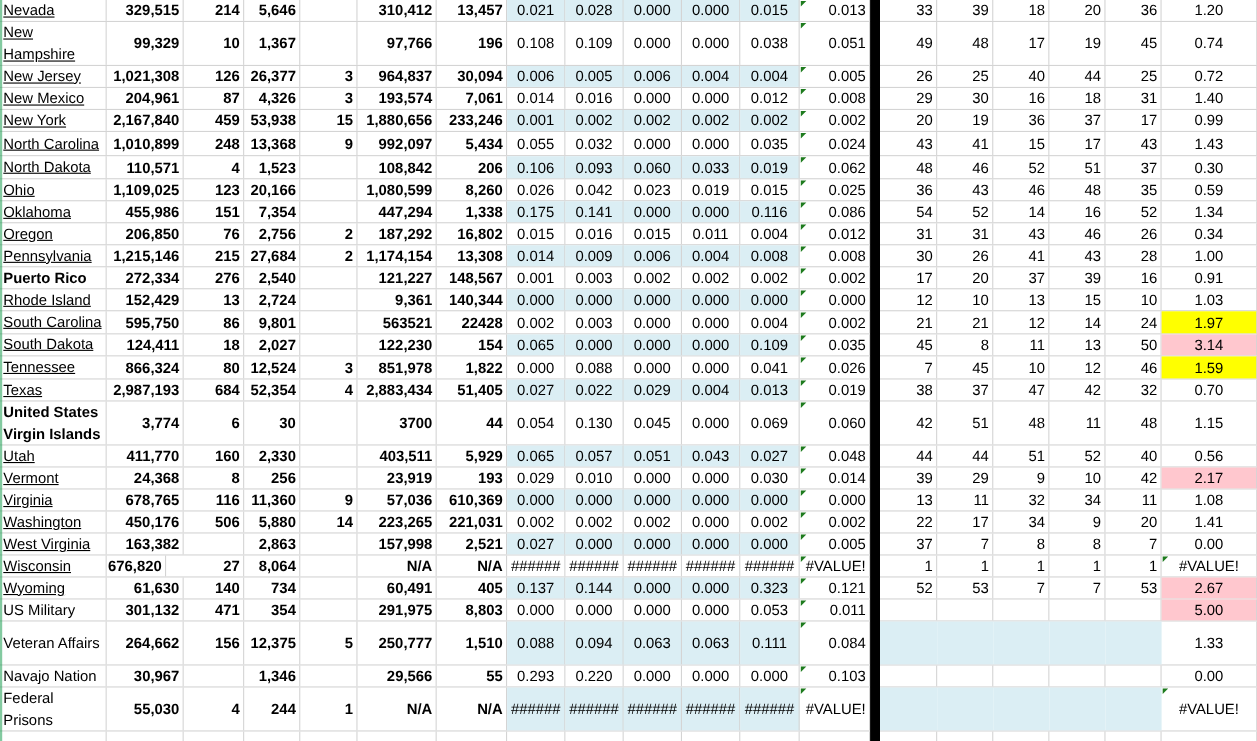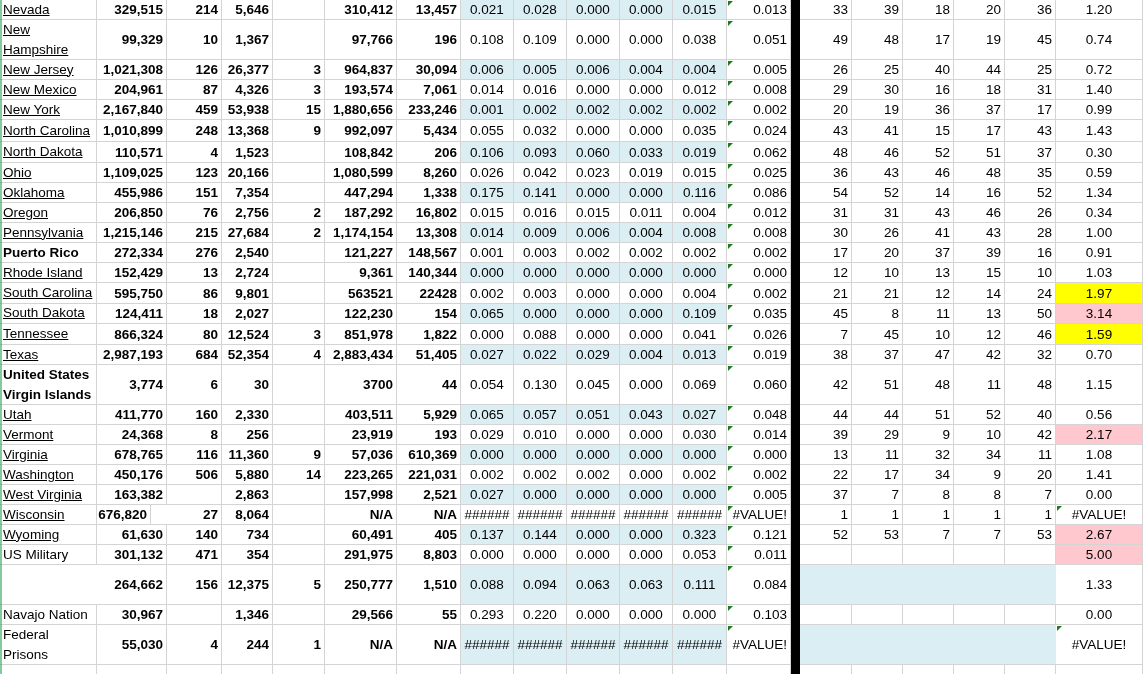--- a/index.html
+++ b/index.html
@@ -1582,20 +1582,23 @@
         <span></span>
       </div>
       <div class="cell r" style="left: 1005px; width: 51px;">
         <span></span>
       </div>
       <div class="cell c pink" style="left: 1056px; width: 87px;">
         <span>5.00</span>
       </div>
     </div>
     <div class="row" style="top: 565px; height: 40px;">
+      <div class="cell l name nolink" style="left: 0px; width: 97px;">
+        <span>Veteran Affairs</span>
+      </div>
       <div class="cell r b" style="left: 97px; width: 70px;">
         <span>264,662</span>
       </div>
       <div class="cell r b" style="left: 167px; width: 55px;">
         <span>156</span>
       </div>
       <div class="cell r b" style="left: 222px; width: 51px;">
         <span>12,375</span>
       </div>
       <div class="cell r b" style="left: 273px; width: 52px;">

